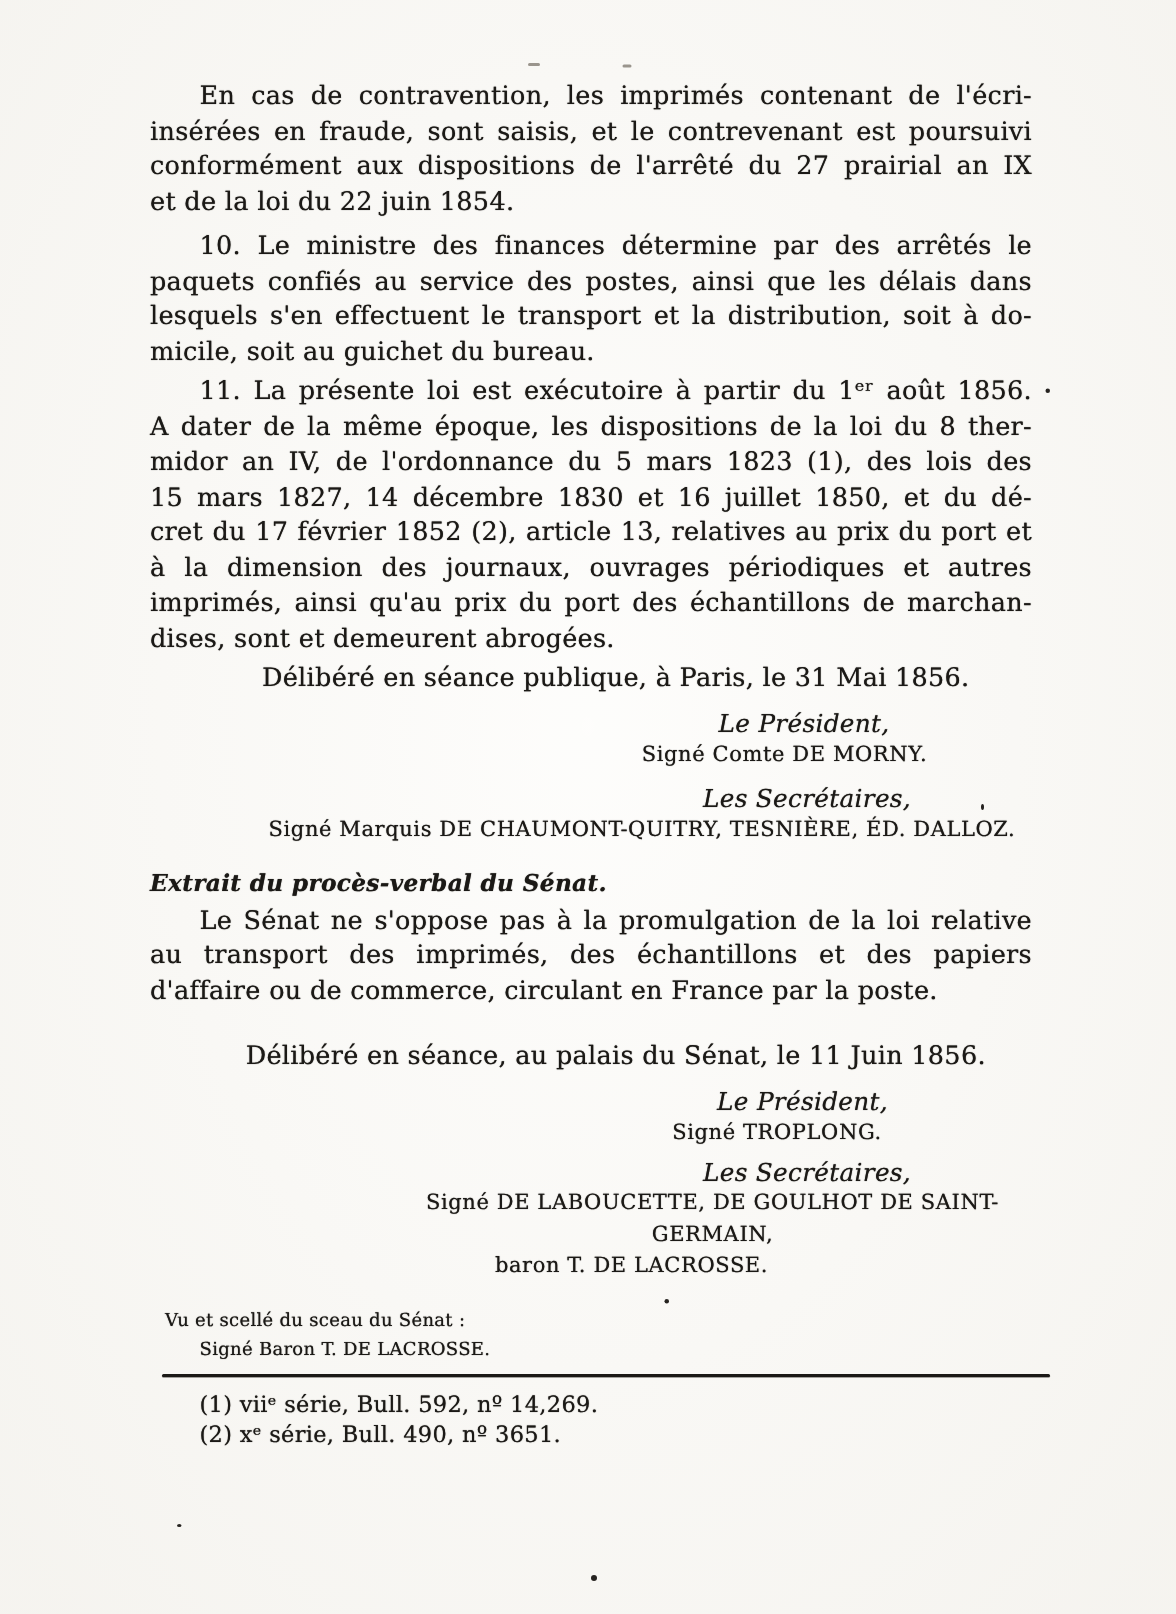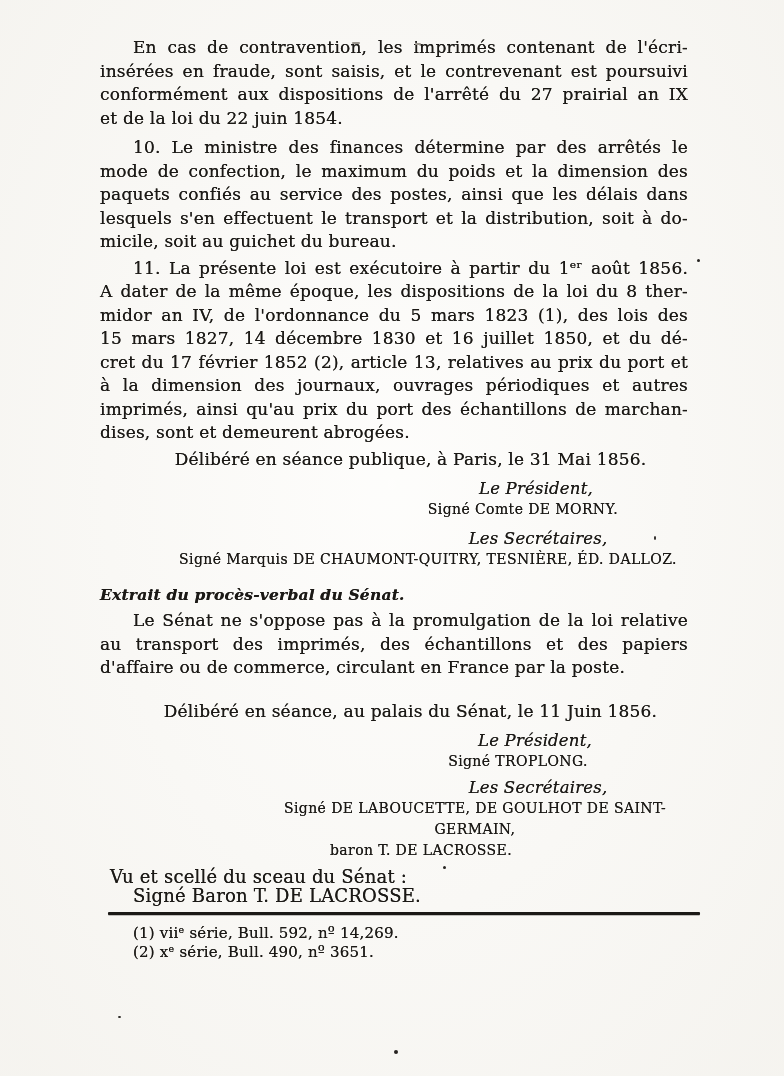--- a/index.html
+++ b/index.html
@@ -7,39 +7,39 @@
     position:relative;
     width:784px;height:1076px;
     margin:0 auto;
     background:var(--paper,#fcfbf8);
     background-image:radial-gradient(ellipse at 50% 45%, rgba(255,255,255,.5), rgba(225,222,214,.25) 95%);
     color:var(--ink,#1b1916);
     font-family:"DejaVu Serif", serif;
     overflow:hidden;
   }
   .text-col{
-    position:absolute;left:100px;top:36px;width:588px;
+    position:absolute;left:100px;top:53px;width:588px;
     font-size:17px;line-height:23.5px;letter-spacing:.2px;
     text-shadow:0 0 .6px rgba(25,22,18,.85);
   }
   .pline{text-align:justify;text-align-last:justify;}
   .pline.last{text-align-last:left;}
   .para .pline:first-child{text-indent:33px;}
   .mt3{margin-top:3px}.mt4{margin-top:4px}.mt5{margin-top:20px}
   .mt6{margin-top:6px}.mt7{margin-top:7px}.mt15{margin-top:15px}
   .dateline{padding-left:33px;text-align:center;}
   .sigline{line-height:21px;text-align:center;}
   .sig-italic{font-style:italic;font-size:16.5px;}
   .sig-caps{font-size:14px;letter-spacing:.4px;}
   .gap5{margin-top:5px}.gap8{margin-top:8px}
   .senate-heading{
     font-style:italic;font-weight:bold;font-size:15.5px;
     padding-right:52px;line-height:20px;
   }
-  .sealblock{font-size:18px;line-height:19px;margin-top:6px;}
+  .sealblock{font-size:12px;line-height:19px;margin-top:16px;}
   .seal-l1{padding-left:10px;}
   .seal-l2{padding-left:33px;}
   .rule{margin:7px 0 0 8px;width:592px;height:2.5px;background:var(--ink,#1b1916);border-radius:1px;box-shadow:0 .5px 0 rgba(25,22,18,.5);}
   .footnotes{margin-top:9px;font-size:15px;line-height:19.5px;}
   .fnline{padding-left:33px;}
   .speck{position:absolute;background:#262320;border-radius:50%;}
   .speck.faint{background:#9a958d;border-radius:1px;}
 </style>
 </head>
 <body>
@@ -49,21 +49,20 @@
 
     <div class="para">
         <div class="pline">En cas de contravention, les imprimés contenant de l'écri-</div>
         <div class="pline">insérées en fraude, sont saisis, et le contrevenant est poursuivi</div>
         <div class="pline">conformément aux dispositions de l'arrêté du 27 prairial an IX</div>
         <div class="pline last">et de la loi du 22 juin 1854.</div>
       </div>
 
     <div class="para mt6">
         <div class="pline">10. Le ministre des finances détermine par des arrêtés le</div>
-        <div class="pline">mode de confection, le maximum du poids et la dimension des</div>
         <div class="pline">paquets confiés au service des postes, ainsi que les délais dans</div>
         <div class="pline">lesquels s'en effectuent le transport et la distribution, soit à do-</div>
         <div class="pline last">micile, soit au guichet du bureau.</div>
       </div>
 
 
     <div class="para mt3">
         <div class="pline">11. La présente loi est exécutoire à partir du 1ᵉʳ août 1856.</div>
         <div class="pline">A dater de la même époque, les dispositions de la loi du 8 ther-</div>
         <div class="pline">midor an IV, de l'ordonnance du 5 mars 1823 (1), des lois des</div>

